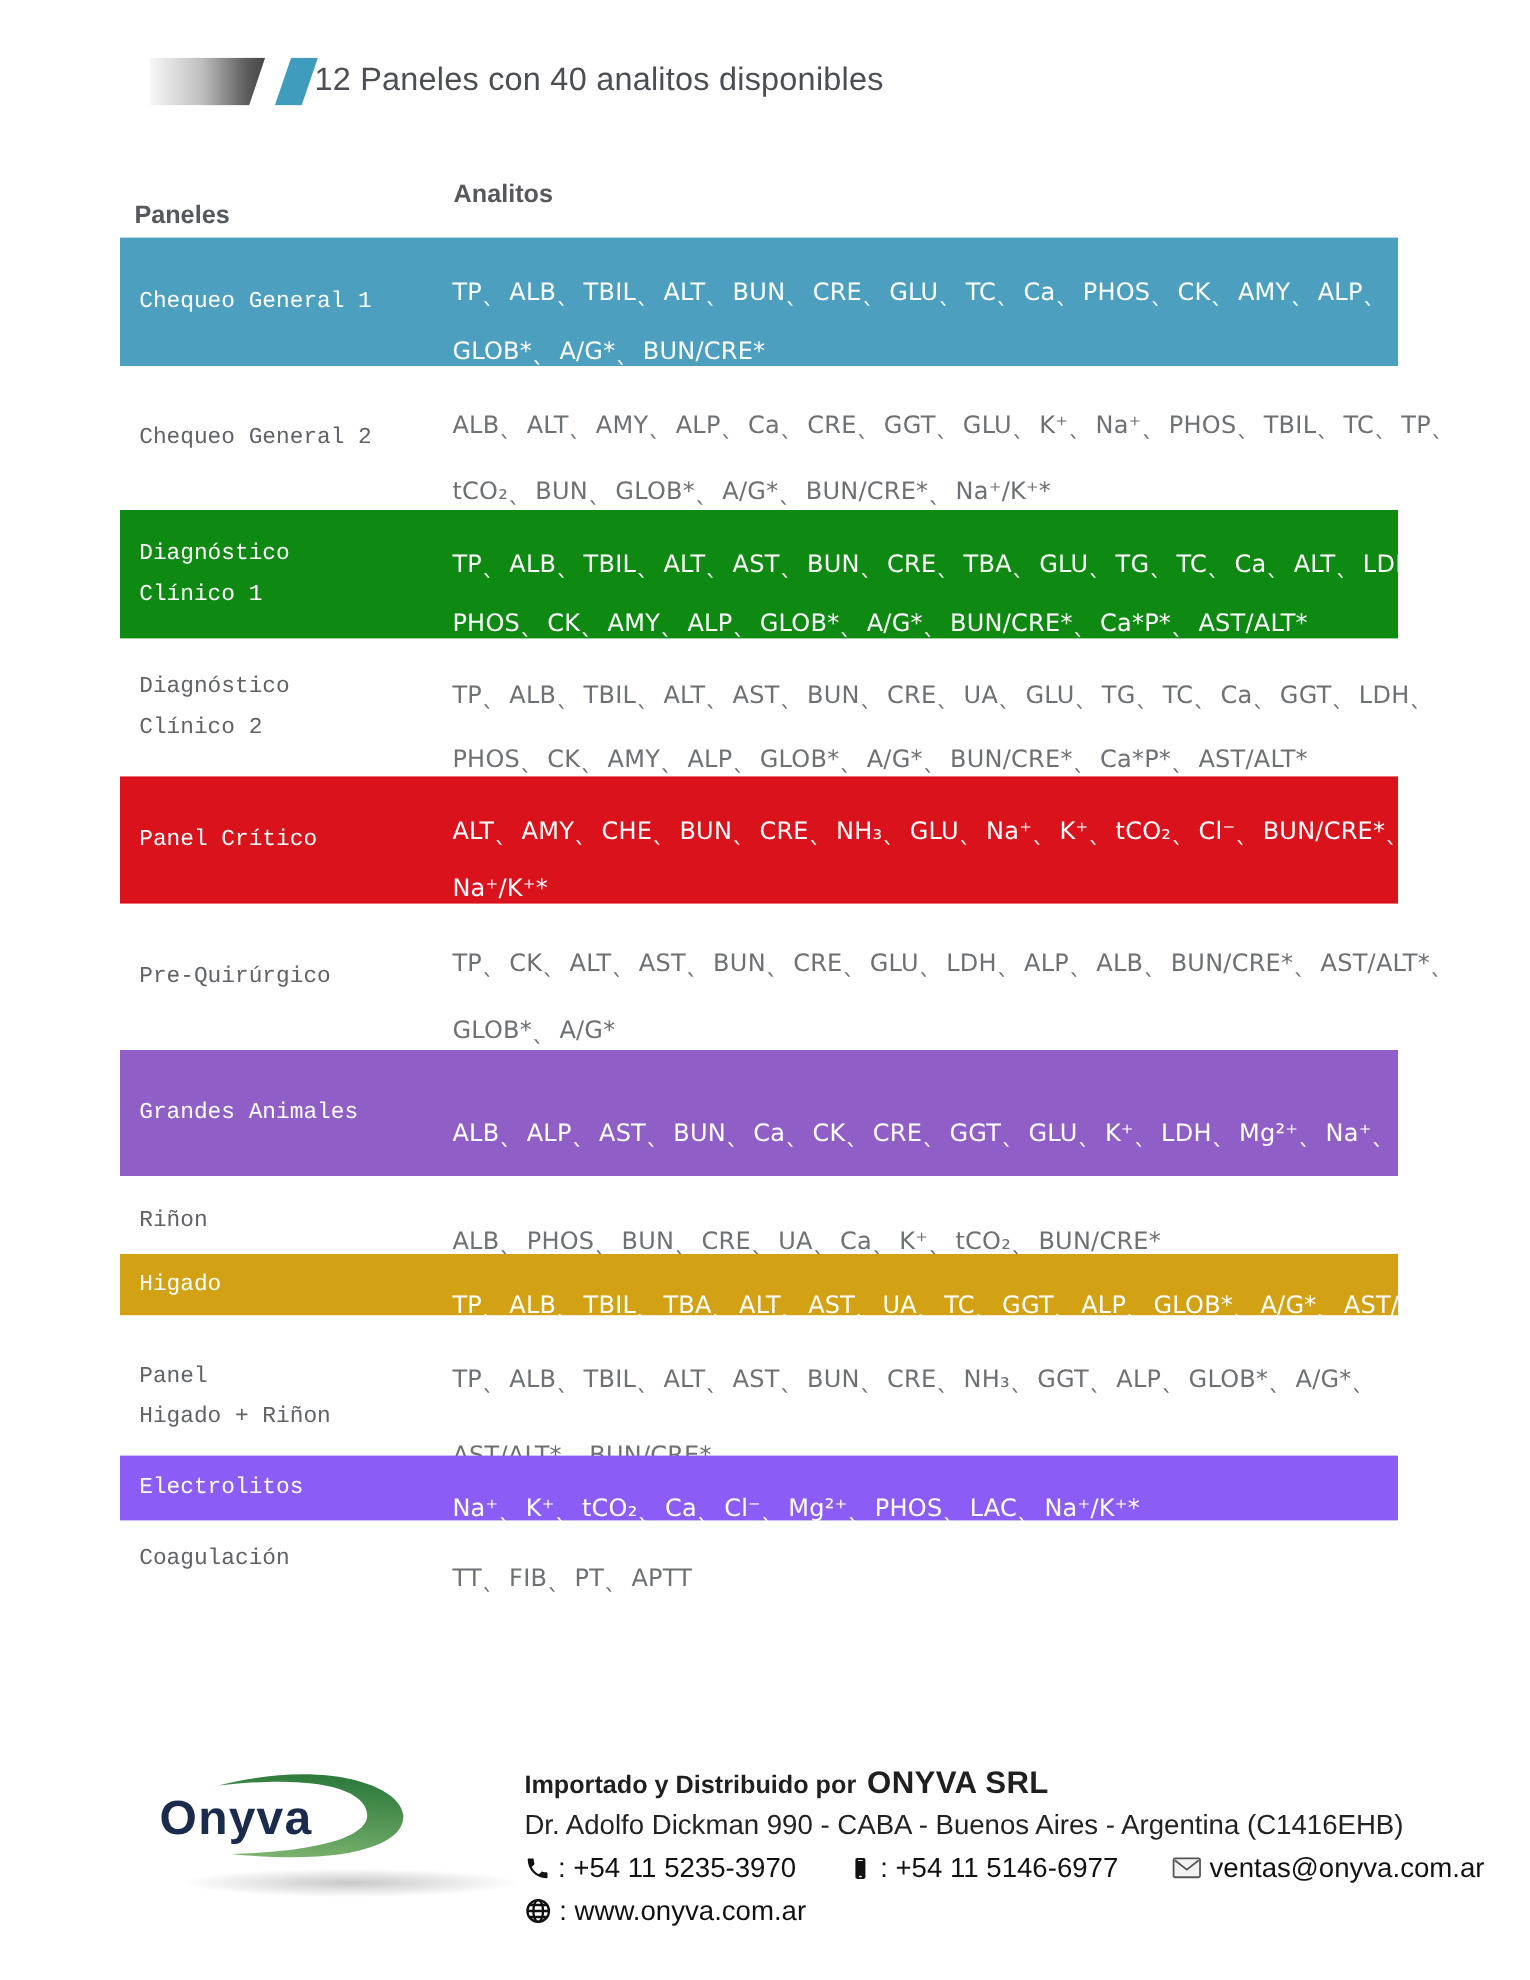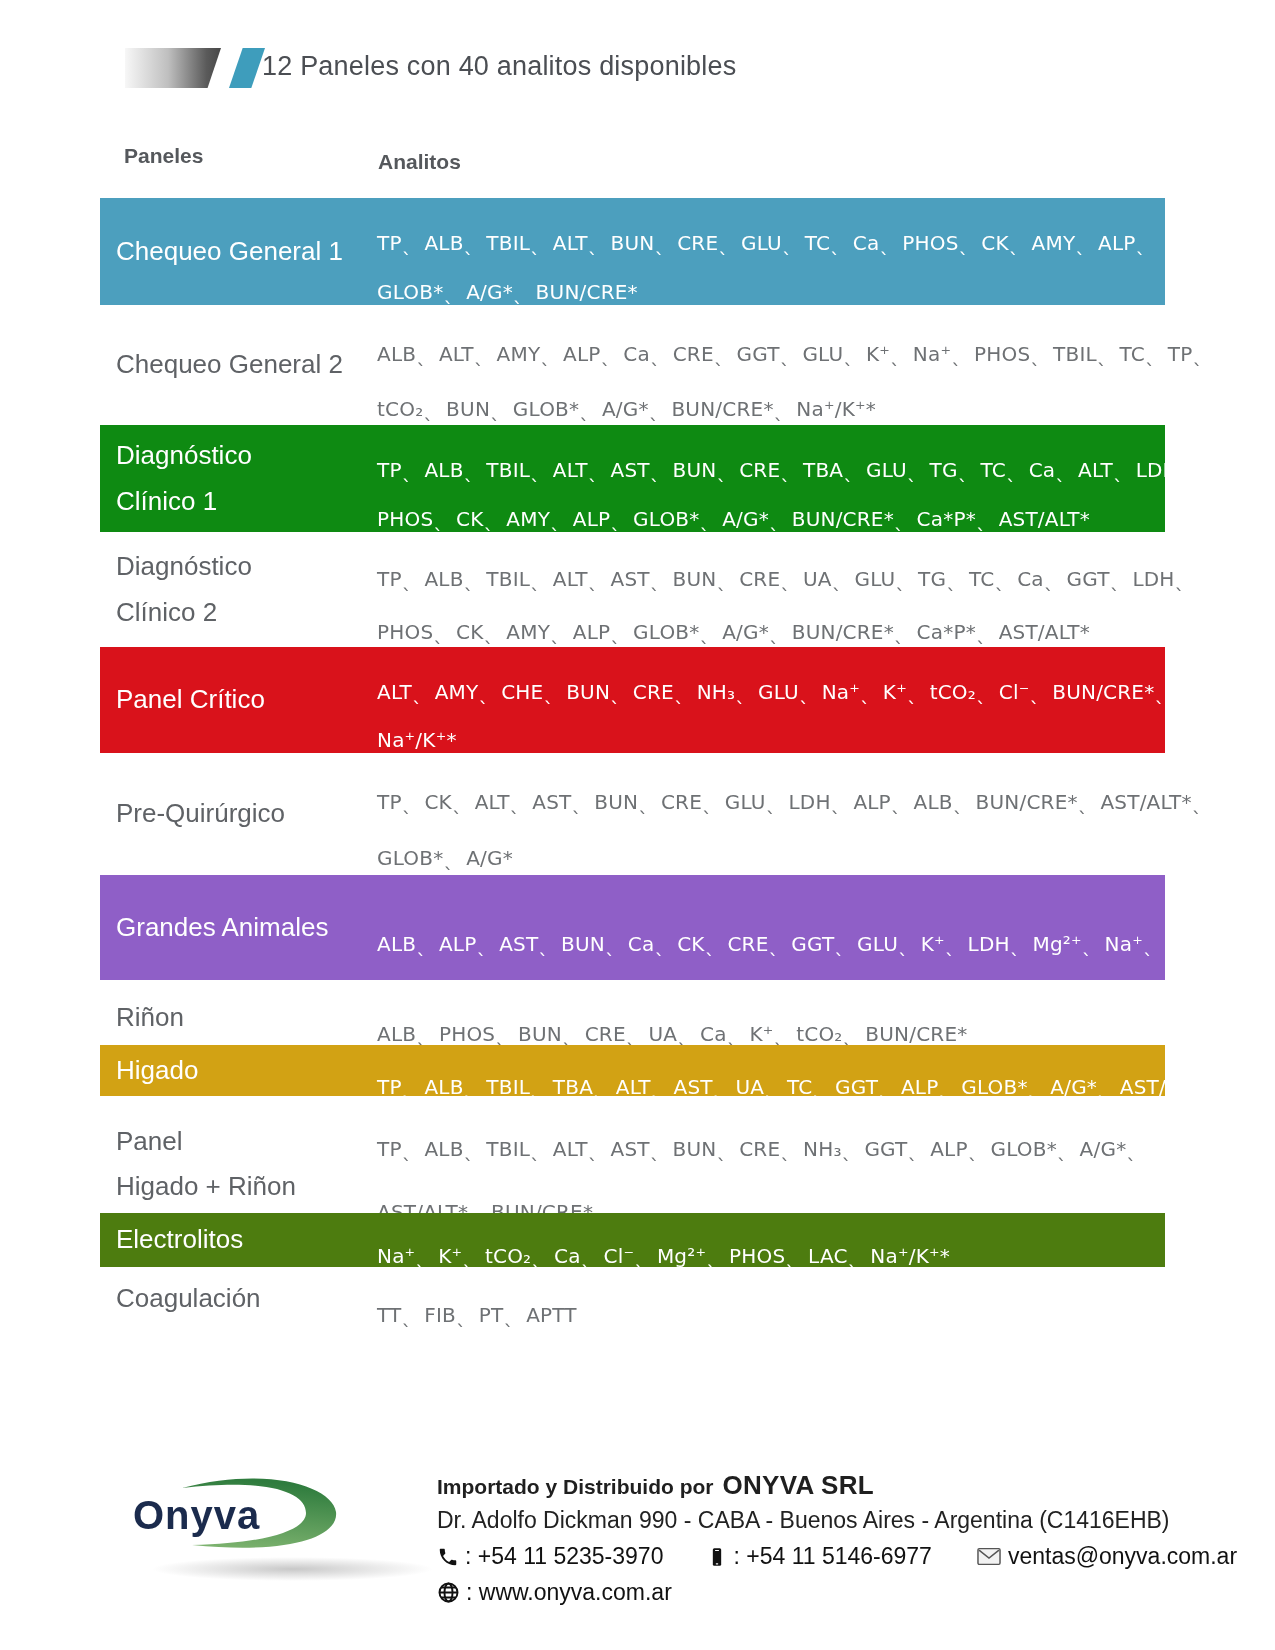--- a/index.html
+++ b/index.html
@@ -8,26 +8,26 @@
   
   .brand-bar{position:absolute;left:125px;top:48px;width:96px;height:40px;
              background:linear-gradient(90deg,#f7f7f7 0%,#bfbfbf 45%,#5a5a5a 85%,#474747 100%);
              clip-path:polygon(0 0,100% 0,86% 100%,0 100%);}
   .brand-slash{position:absolute;left:229px;top:48px;width:36px;height:40px;
              clip-path:polygon(38% 0,100% 0,62% 100%,0 100%);}
   .doc-title{position:absolute;left:262px;top:51px;font-size:27px;font-weight:normal;
              color:#4B4E53;letter-spacing:.2px;}
   
   .col-head{position:absolute;font-size:21px;font-weight:bold;color:#55585C;}
-  .col-head.panels{left:112px;top:144px;margin-left:12px;}
+  .col-head.panels{left:112px;top:168px;}
   .col-head.analytes{left:378px;top:150px;}
   
   .row{position:absolute;left:100px;width:1065px;}
   .panel-label{position:absolute;left:16px;top:0;height:100%;width:250px;display:flex;
-               align-items:center;font-size:26px;color:#5F6266;white-space:pre-line;line-height:1.75;}
+               align-items:center;font-size:19px;color:#5F6266;white-space:pre-line;line-height:1.75;font-family:Liberation Mono, monospace;}
   .row.colored .panel-label{color:#ffffff;}
   .lines{position:absolute;left:277px;right:6px;top:0;height:100%;display:flex;
          flex-direction:column;justify-content:space-around;padding:5px 0;box-sizing:border-box;margin-top:16px;}
   .line{font-size:20px;color:#6E7174;font-family:"DejaVu Sans",sans-serif;
         letter-spacing:.2px;word-spacing:6px;white-space:nowrap;}
   .row.colored .line{color:#ffffff;}
   
   .logo-swoosh{position:absolute;left:172px;top:1472px;}
   .logo-text{position:absolute;left:133px;top:1493px;font-size:40px;font-weight:bold;
              color:#1B2B4D;letter-spacing:1px;}
@@ -128,21 +128,21 @@
 
   <div class="row" style="top:1096px;height:136px;">
     <div class="panel-label">Panel
 Higado + Riñon</div>
     <div class="lines">
       <div class="line">TPˎ ALBˎ TBILˎ ALTˎ ASTˎ BUNˎ CREˎ NH₃ˎ GGTˎ ALPˎ GLOB*ˎ A/G*ˎ </div>
       <div class="line">AST/ALT*ˎ BUN/CRE*</div>
     </div>
   </div>
 
-  <div class="row colored" style="top: 1213px; height: 54px; background-color: #4d7c0f;">
+  <div class="row colored" style="top: 1213px; height: 54px; background-color: #8b5cf6;">
     <div class="panel-label">Electrolitos</div>
     <div class="lines">
       <div class="line">Na⁺ˎ K⁺ˎ tCO₂ˎ Caˎ Cl⁻ˎ Mg²⁺ˎ PHOSˎ LACˎ Na⁺/K⁺*</div>
     </div>
   </div>
 
   <div class="row" style="top:1267px;height:63px;">
     <div class="panel-label">Coagulación</div>
     <div class="lines">
       <div class="line">TTˎ FIBˎ PTˎ APTT</div>

